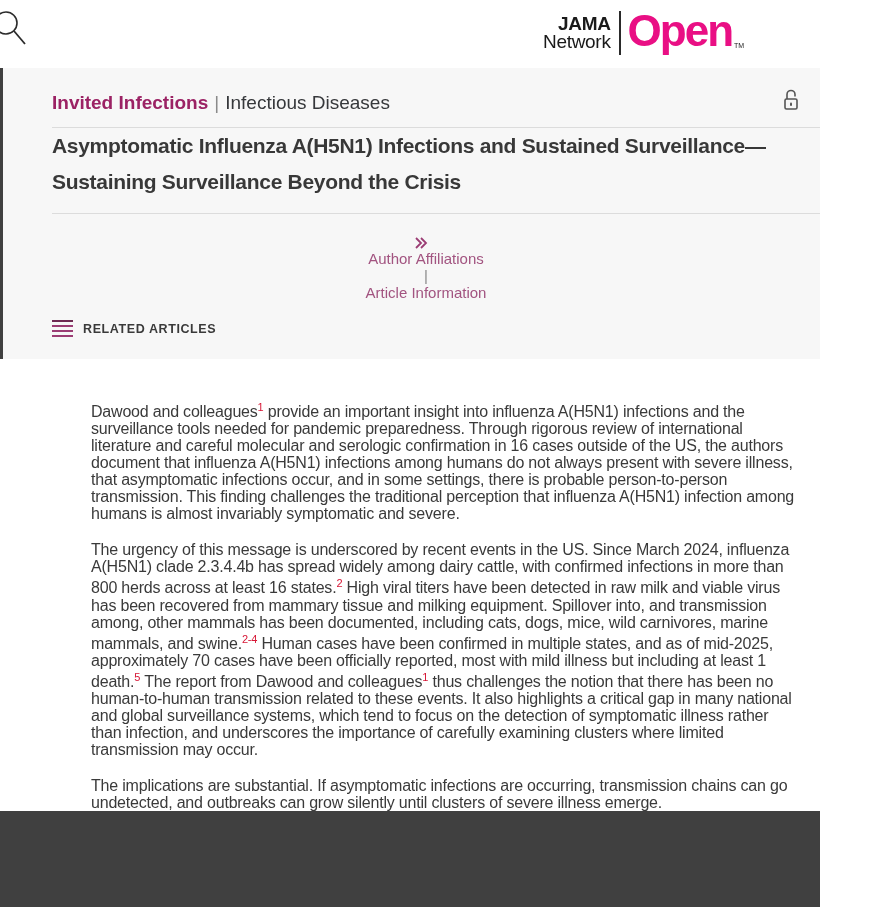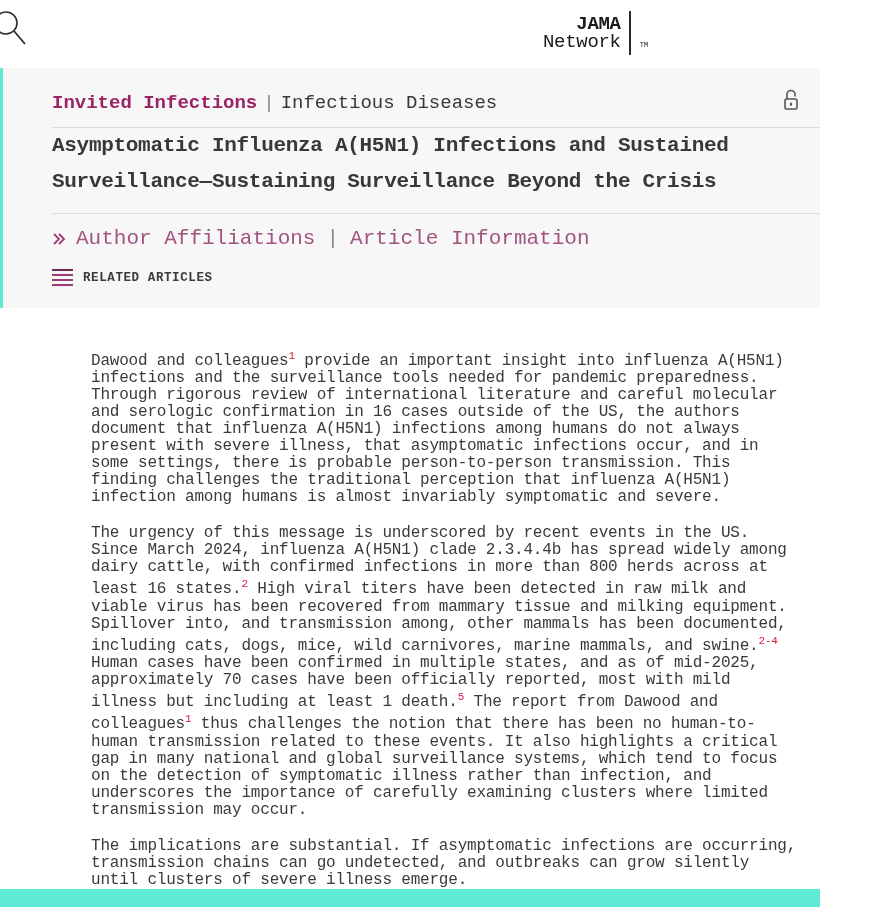--- a/index.html
+++ b/index.html
@@ -1,20 +1,20 @@
 <!DOCTYPE html>
 <html><head>
 <meta charset="utf-8">
 <style>
   * { margin: 0; padding: 0; box-sizing: border-box; }
   html, body { background: #fff; }
   .page {
     width: 820px; height: 907px; overflow: hidden;
-    font-family: Liberation Mono, monospace;
-    background: #5eead4; position: relative;
+    font-family: Liberation Sans, sans-serif;
+    background: #404040; position: relative;
   }
 
   
   .top-header { height: 68px; background: #fff; position: relative; }
   .search-btn { position: absolute; left: -10px; top: 4px; width: 48px; height: 48px; cursor: pointer; }
   .logo { position: absolute; left: 543px; top: 11px; display: flex; align-items: center; }
   .logo-jn { text-align: right; line-height: 18px; color: #1a1a1a; letter-spacing: -0.3px; }
   .logo-jn .l1 { font-weight: bold; font-size: 19px; }
   .logo-jn .l2 { font-size: 19px; }
   .logo-bar { width: 2px; height: 44px; background: #2a2a2a; margin: 0 7px 0 8px; }
@@ -30,21 +30,21 @@
   .kicker .type { color: #9b2264; font-weight: bold; }
   .kicker .sep { color: #8a8a8a; font-weight: normal; padding: 0 6px; }
   .access-lock { position: absolute; right: 20px; top: 20px; width: 18px; height: 24px; }
   .rule { border: none; border-top: 1px solid #dcdcdc; margin: 13px 0 0; width: 812px; }
   .title {
     font-size: 21px; line-height: 36px; font-weight: bold; color: #383838;
     letter-spacing: -0.3px; max-width: 760px; margin-top: 0;
   }
   .authors { font-size: 15.5px; color: #424242; margin-top: 17px; }
   .authors sup { font-size: 10.5px; }
-  .meta-links { margin-top: 13px; font-size: 21px; display: flex; align-items: center; }
+  .meta-links { margin-top: 22px; font-size: 15px; display: flex; align-items: center; flex-direction: column; }
   .meta-links a { color: #a25480; text-decoration: none; }
   .meta-links .chev { color: #9b3d74; margin-right: 8px; display: inline-flex; }
   .meta-links .sep { color: #8a8a8a; padding: 0 11px; }
   .related { margin-top: 19px; display: flex; align-items: center; }
   .related-icon { display: inline-flex; flex-direction: column; gap: 3px; margin-right: 10px; }
   .related-icon span { width: 21px; height: 2px; background: #9b3d74; }
   .related-icon span:first-child { background: #6e2a52; }
   .related-label { font-size: 12.5px; font-weight: bold; color: #3a3a3a; letter-spacing: 0.6px; }
 
   
@@ -68,20 +68,21 @@
         <circle cx="16" cy="19" r="11" fill="none" stroke="#2b2b2b" stroke-width="1.6"></circle>
         <line x1="24" y1="27" x2="35" y2="40" stroke="#2b2b2b" stroke-width="1.8"></line>
       </svg>
     </div>
     <div class="logo">
       <div class="logo-jn">
         <div class="l1">JAMA</div>
         <div class="l2">Network</div>
       </div>
       <div class="logo-bar"></div>
+      <div class="logo-open">Open</div>
       <div class="logo-tm">TM</div>
     </div>
   </div>
 
   <div class="article-card">
     <div class="kicker">
       <span class="type">Invited Infections</span><span class="sep">|</span><span class="cat">Infectious Diseases</span>
     </div>
     <div class="access-lock">
       <svg width="18" height="24" viewBox="0 0 18 24">

